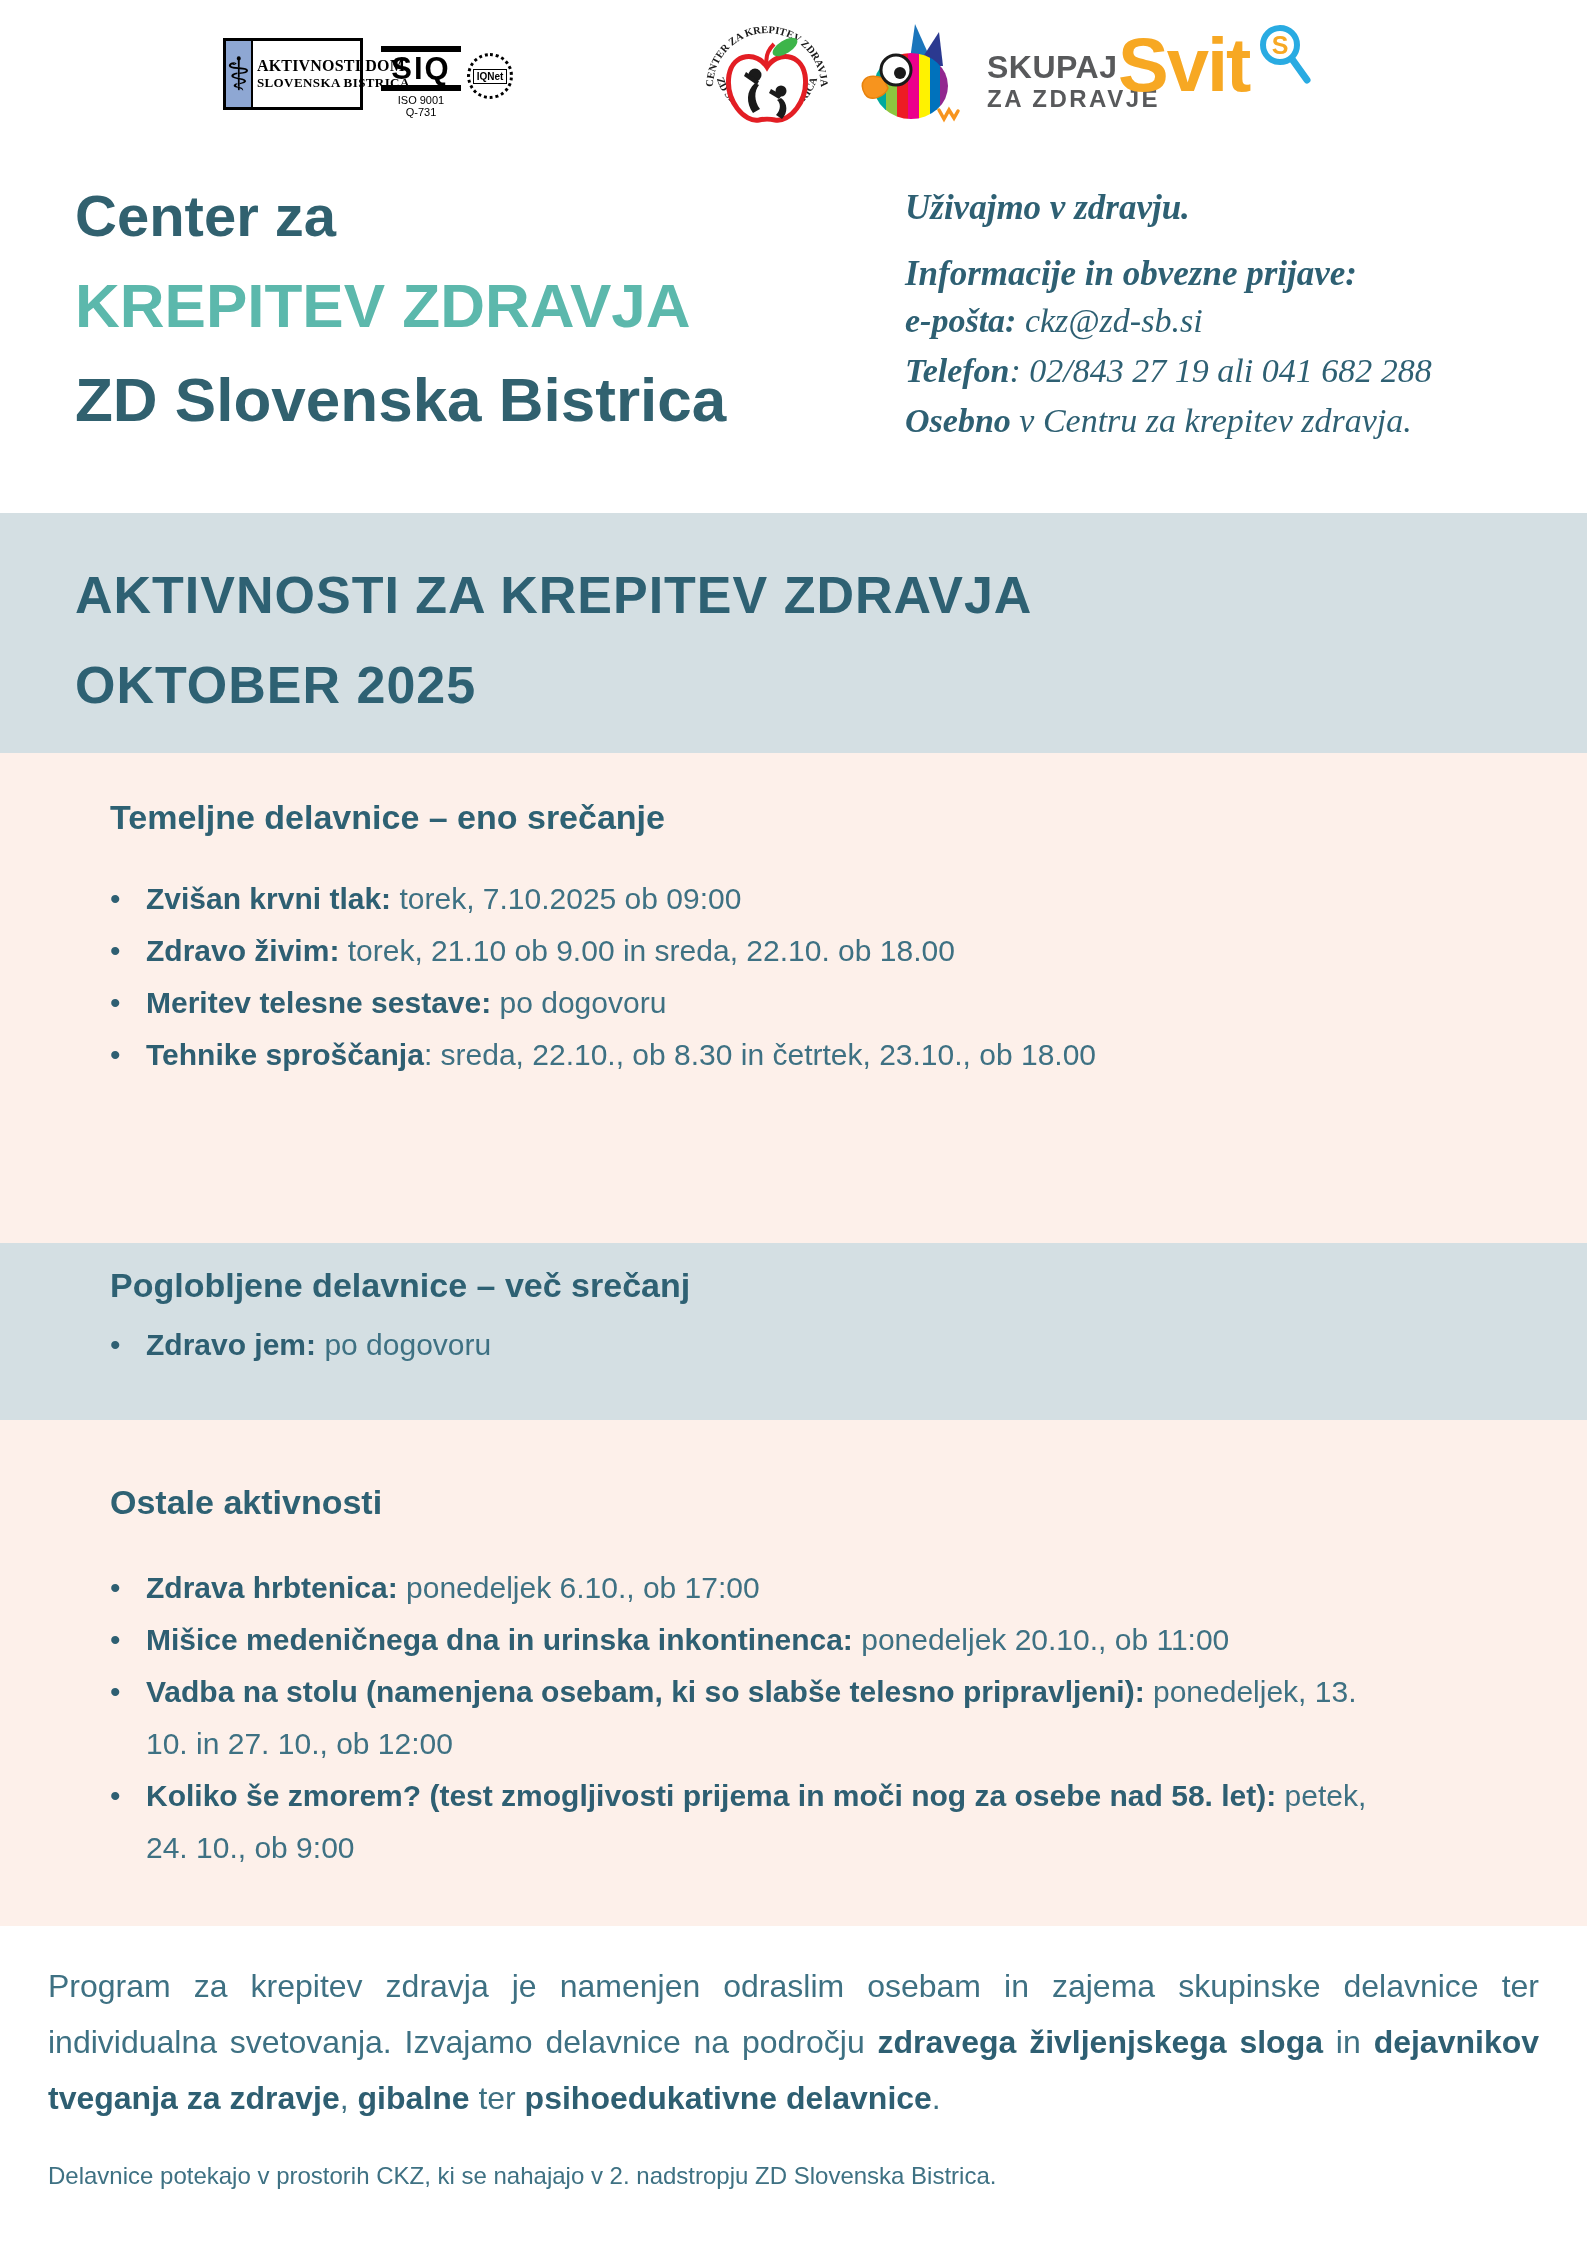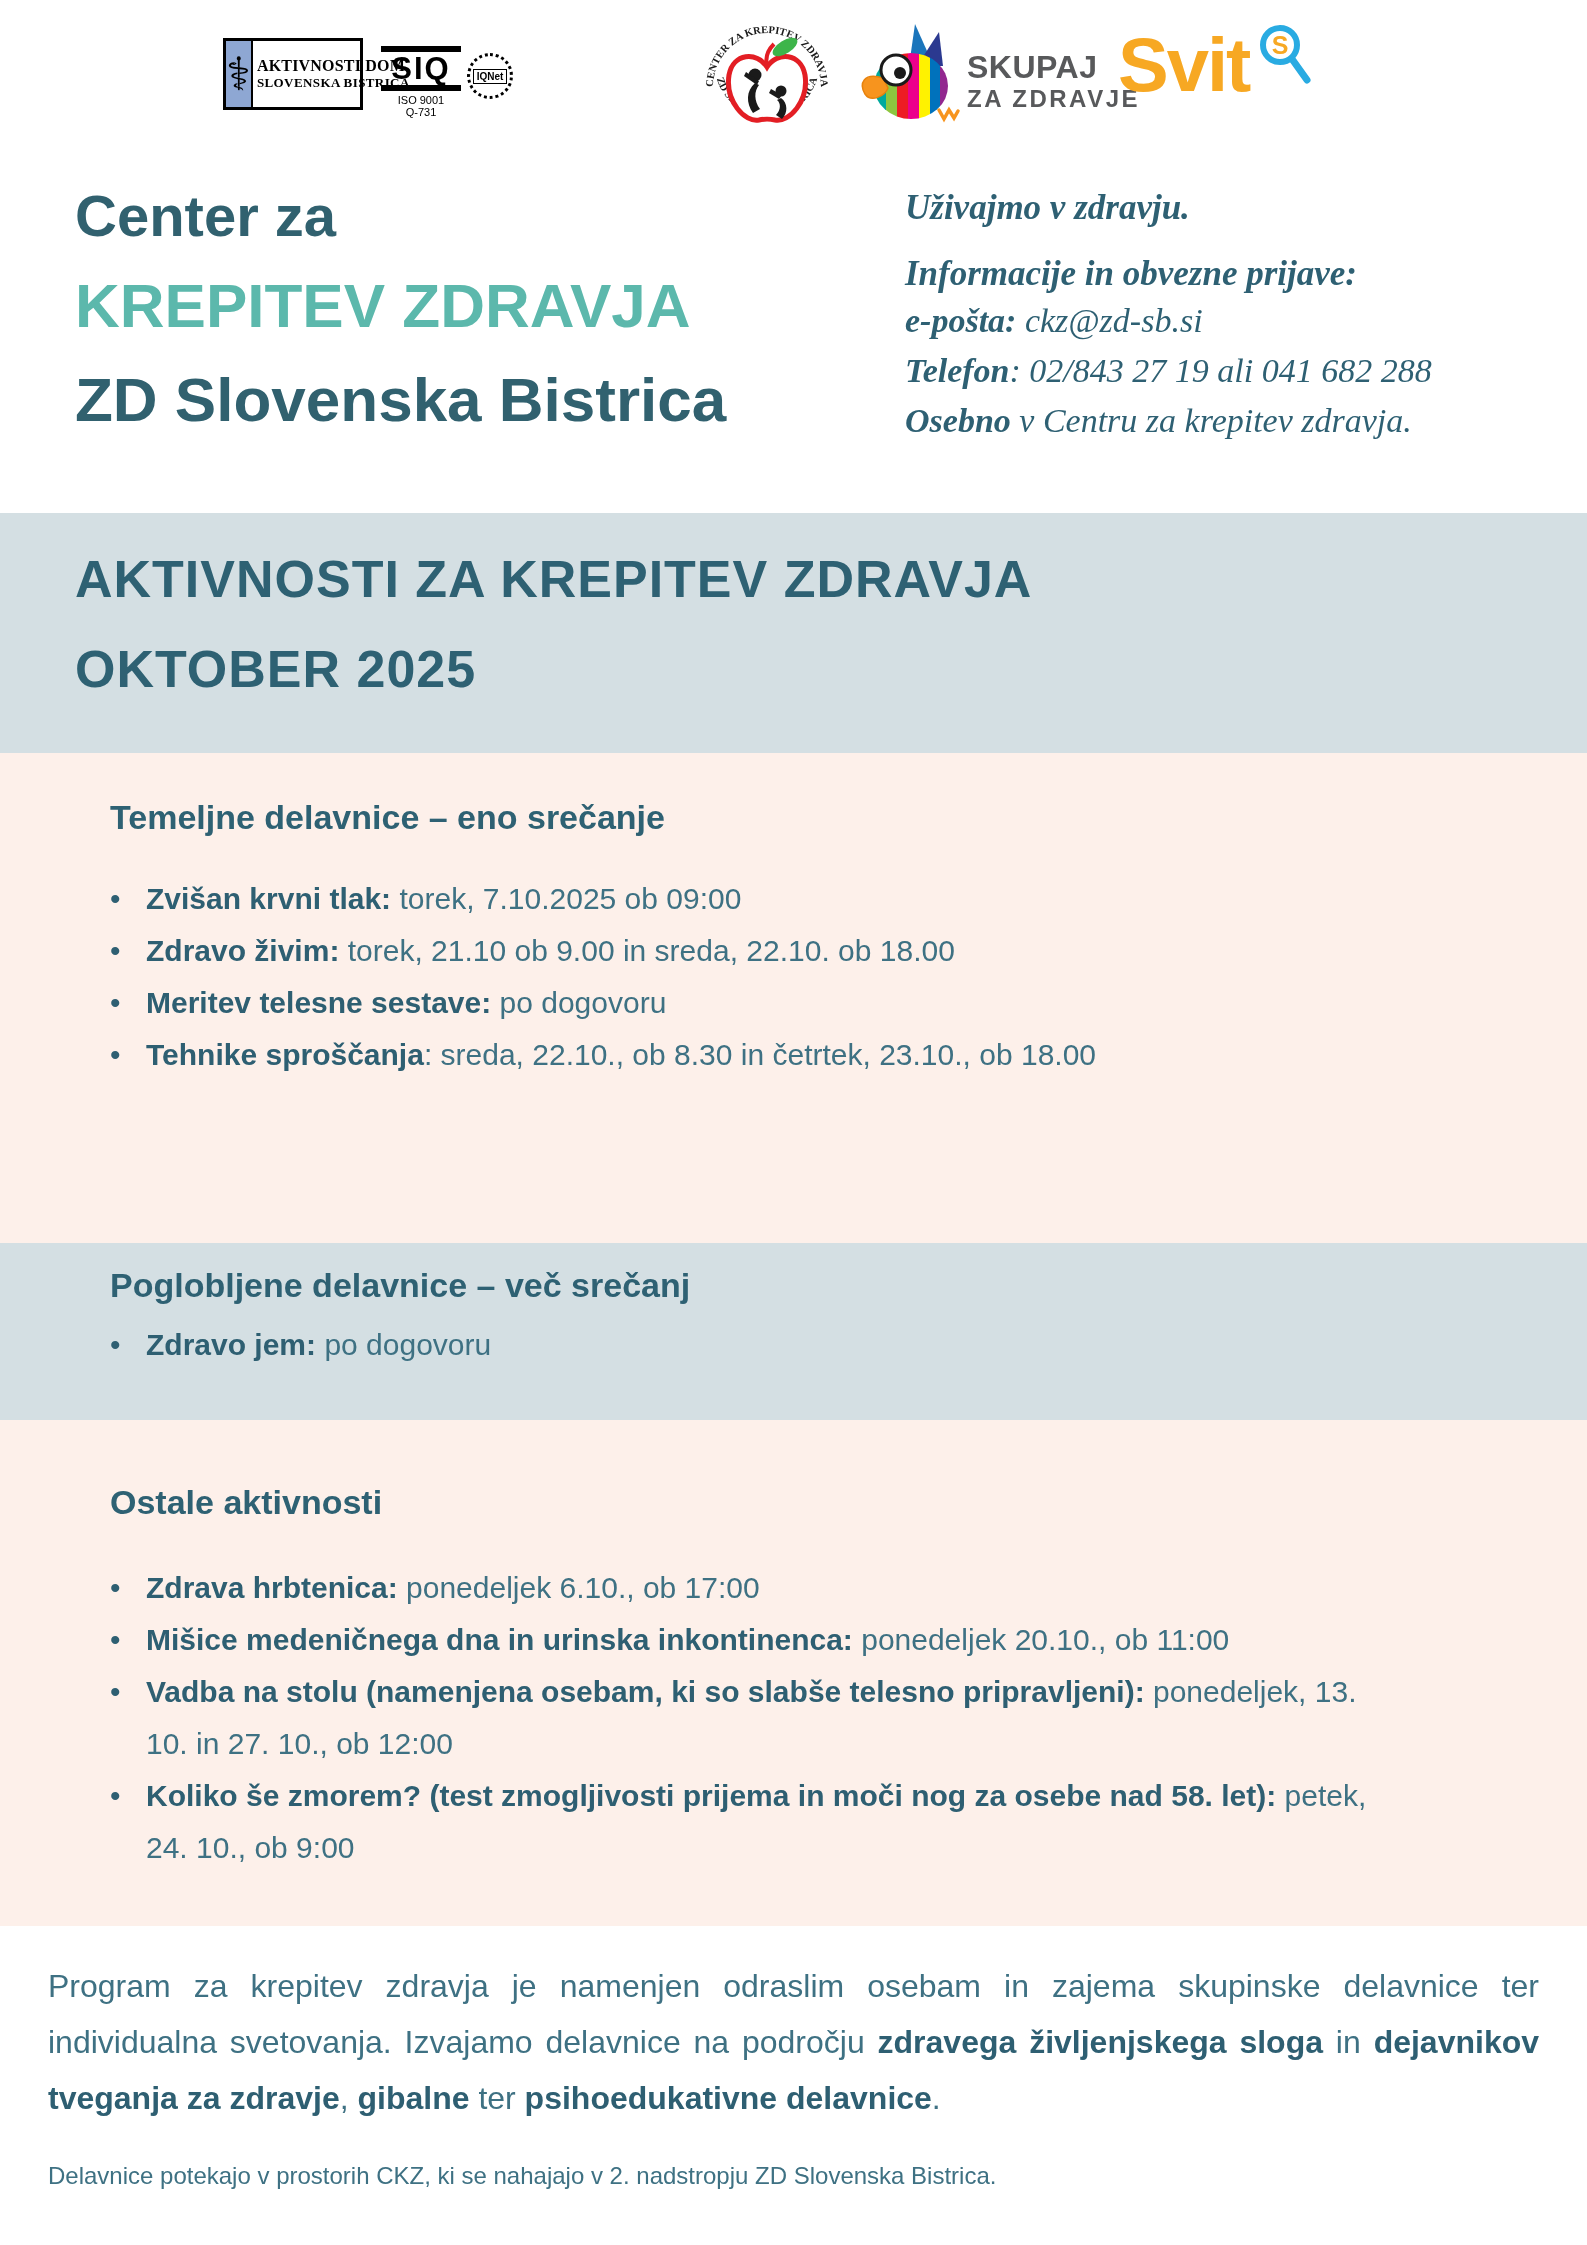--- a/index.html
+++ b/index.html
@@ -29,21 +29,21 @@
   .siq-sub { font-size:11px; line-height:12px; margin-top:3px; }
   .iqnet { position:absolute; left:86px; top:7px; width:46px; height:46px; border-radius:50%;
     border:3px dotted #000; display:flex; align-items:center; justify-content:center; background:#fff; }
   .iqnet span { border:1.5px solid #000; font-size:10px; font-weight:bold; padding:1px 3px; background:#fff; }
 
   
   .logo-ckz { position:absolute; left:697px; top:13px; width:140px; height:140px; }
 
   
   .logo-skupaj { position:absolute; left:855px; top:18px; display:flex; align-items:center; }
-  .skupaj-text { color:#58595b; margin-left:0; margin-top:18px; }
+  .skupaj-text { color:#58595b; margin-left:20px; margin-top:18px; }
   .skupaj1 { font-size:32px; font-weight:800; letter-spacing:0.5px; line-height:36px; }
   .skupaj2 { font-size:24px; font-weight:700; letter-spacing:2.5px; line-height:28px; }
 
   
   .logo-svit { position:absolute; left:1118px; top:22px; display:flex; align-items:flex-start; }
   .svit-word { font-size:76px; font-weight:900; color:#f7a823; line-height:86px; letter-spacing:-2px; }
   .logo-svit svg { margin-left:4px; margin-top:-2px; }
 
   
   .title { position:absolute; left:75px; top:172px; }
@@ -54,21 +54,21 @@
   
   .contact { position:absolute; left:905px; top:186px; font-family:"Liberation Serif", serif;
     font-style:italic; color:#2e6073; }
   .c-tagline { font-size:35px; font-weight:bold; line-height:44px; }
   .c-info { font-size:35px; font-weight:bold; line-height:44px; margin-top:22px; }
   .c-line { font-size:34px; line-height:50px; }
   .c-line:first-of-type { margin-top:22px; line-height:46px; }
   .c-line b { font-weight:bold; }
 
   
-  .banner { height:240px; background:#d4dfe3; padding:40px 0 0 75px; color:#2e6173; }
+  .banner { height:240px; background:#d4dfe3; padding:56px 0 0 75px; color:#2e6173; }
   .banner div { font-size:52px; font-weight:700; letter-spacing:1px; line-height:52px; }
   .banner .bl2 { margin-top:38px; }
 
   .band-pink { background:#fdf0ea; }
   .band-blue { background:#d4dfe3; }
   .sec { padding-left:110px; padding-right:60px; }
   .sec1 { height:490px; padding-top:44px; }
   .sec2 { height:177px; padding-top:22px; }
   .sec3 { height:506px; padding-top:62px; }
   .sec-title { font-size:34px; font-weight:700; color:#2e6173; line-height:40px; }

